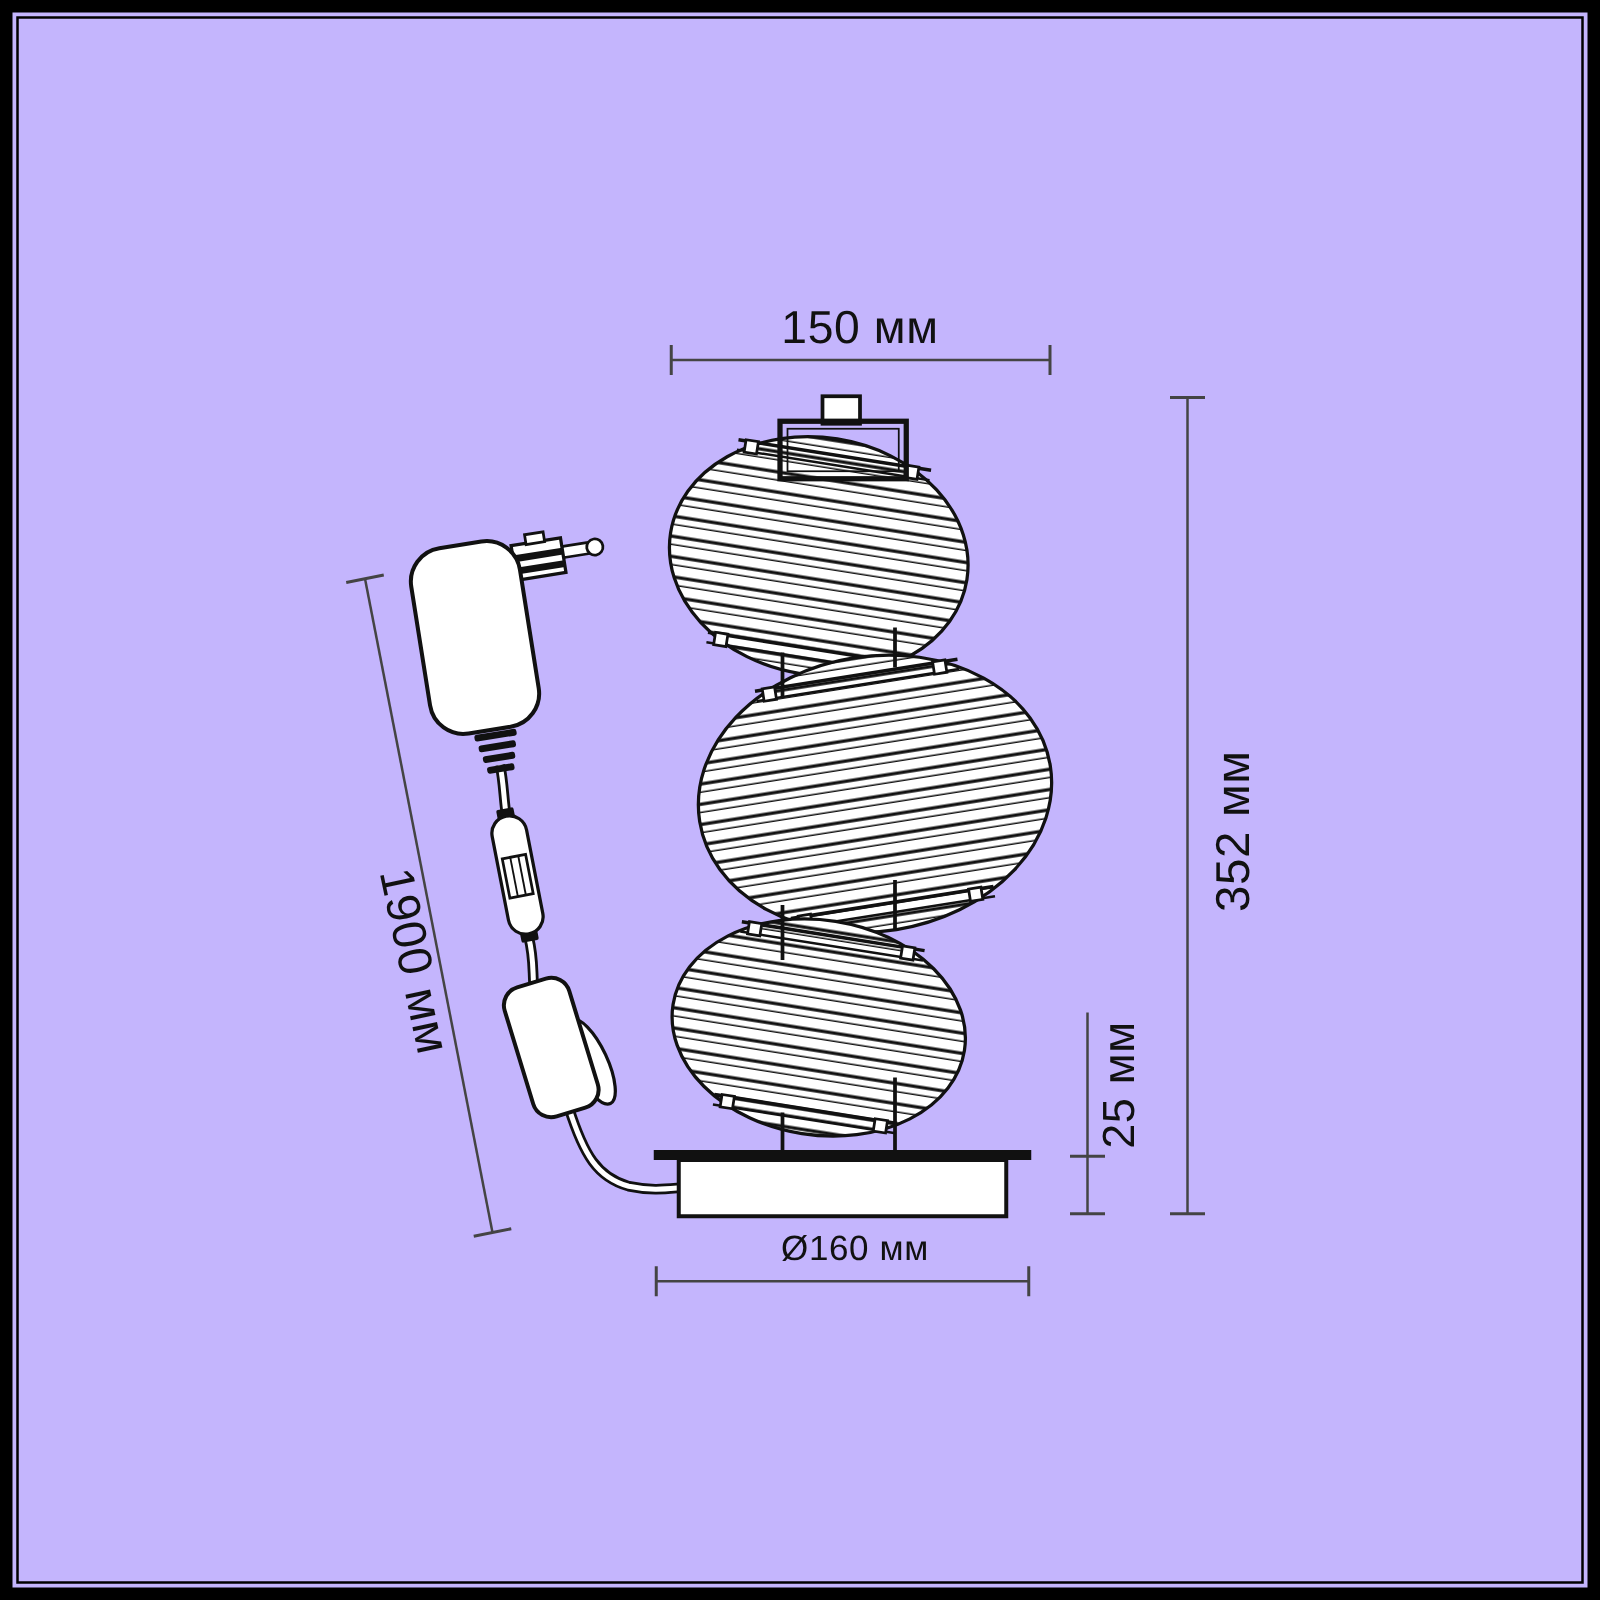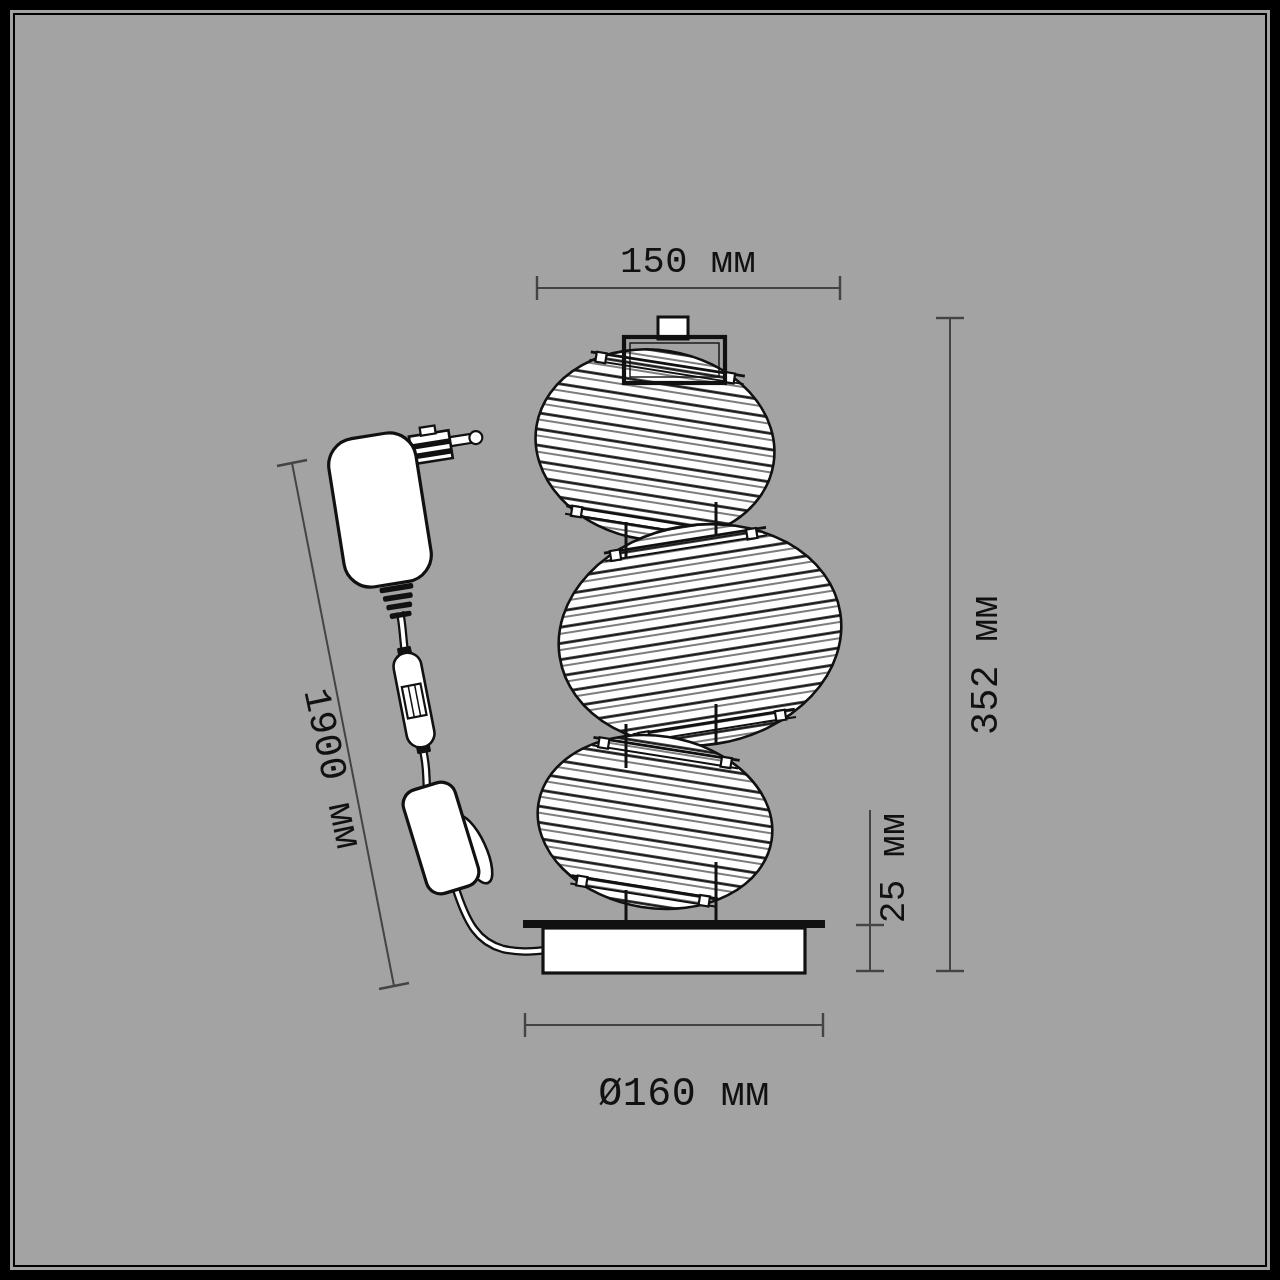--- a/index.html
+++ b/index.html
@@ -1,18 +1,18 @@
 <!DOCTYPE html>
 <html><head>
 <meta charset="utf-8">
 <style>
   html,body{margin:0;padding:0;background:#fff;}
   .stage{
-    position:relative;width:1280px;height:1280px;background:#a3a3a3;
-    font-family:Liberation Mono, monospace;overflow:hidden;
+    position:relative;width:1280px;height:1280px;background:#c4b5fd;
+    font-family:Liberation Sans, sans-serif;overflow:hidden;
   }
   .frame-outer{position:absolute;inset:0;border:10px solid #000;pointer-events:none;}
   .frame-inner{position:absolute;inset:13px;border:2px solid #000;pointer-events:none;}
   .drawing-svg{position:absolute;left:0;top:0;width:1280px;height:1280px;}
   .dim-label{
     position:absolute;color:#111;font-size:37px;letter-spacing:0.5px;
     text-align:center;white-space:nowrap;line-height:42px;
   }
   .dim-label.rot-ccw{transform:rotate(-90deg);transform-origin:center center;}
   .dim-label.rot-cable{transform:rotate(78deg);transform-origin:center center;}
@@ -170,19 +170,19 @@
       <rect x="523" y="920" width="302" height="8" fill="#111"></rect>
     </g>
   </svg>
 
   <div class="dim-label" style="left:588px;top:241px;width:200px;">150 мм</div>
 
   <div class="dim-label rot-ccw" style="left:887px;top:644px;width:200px;font-size:38px;">352 мм</div>
 
   <div class="dim-label rot-ccw" style="left:815px;top:847px;width:160px;font-size:36px;">25 мм</div>
 
-  <div class="dim-label" style="left:564px;top:1074px;width:240px;font-size:40px;">Ø160 мм</div>
+  <div class="dim-label" style="left:564px;top:978px;width:240px;font-size:28px;">Ø160 мм</div>
 
   <div class="dim-label rot-cable" style="left:221px;top:748px;width:220px;font-size:38px;">1900 мм</div>
 
   <div class="frame-inner"></div>
   <div class="frame-outer"></div>
 </div>
 
 </body></html>

